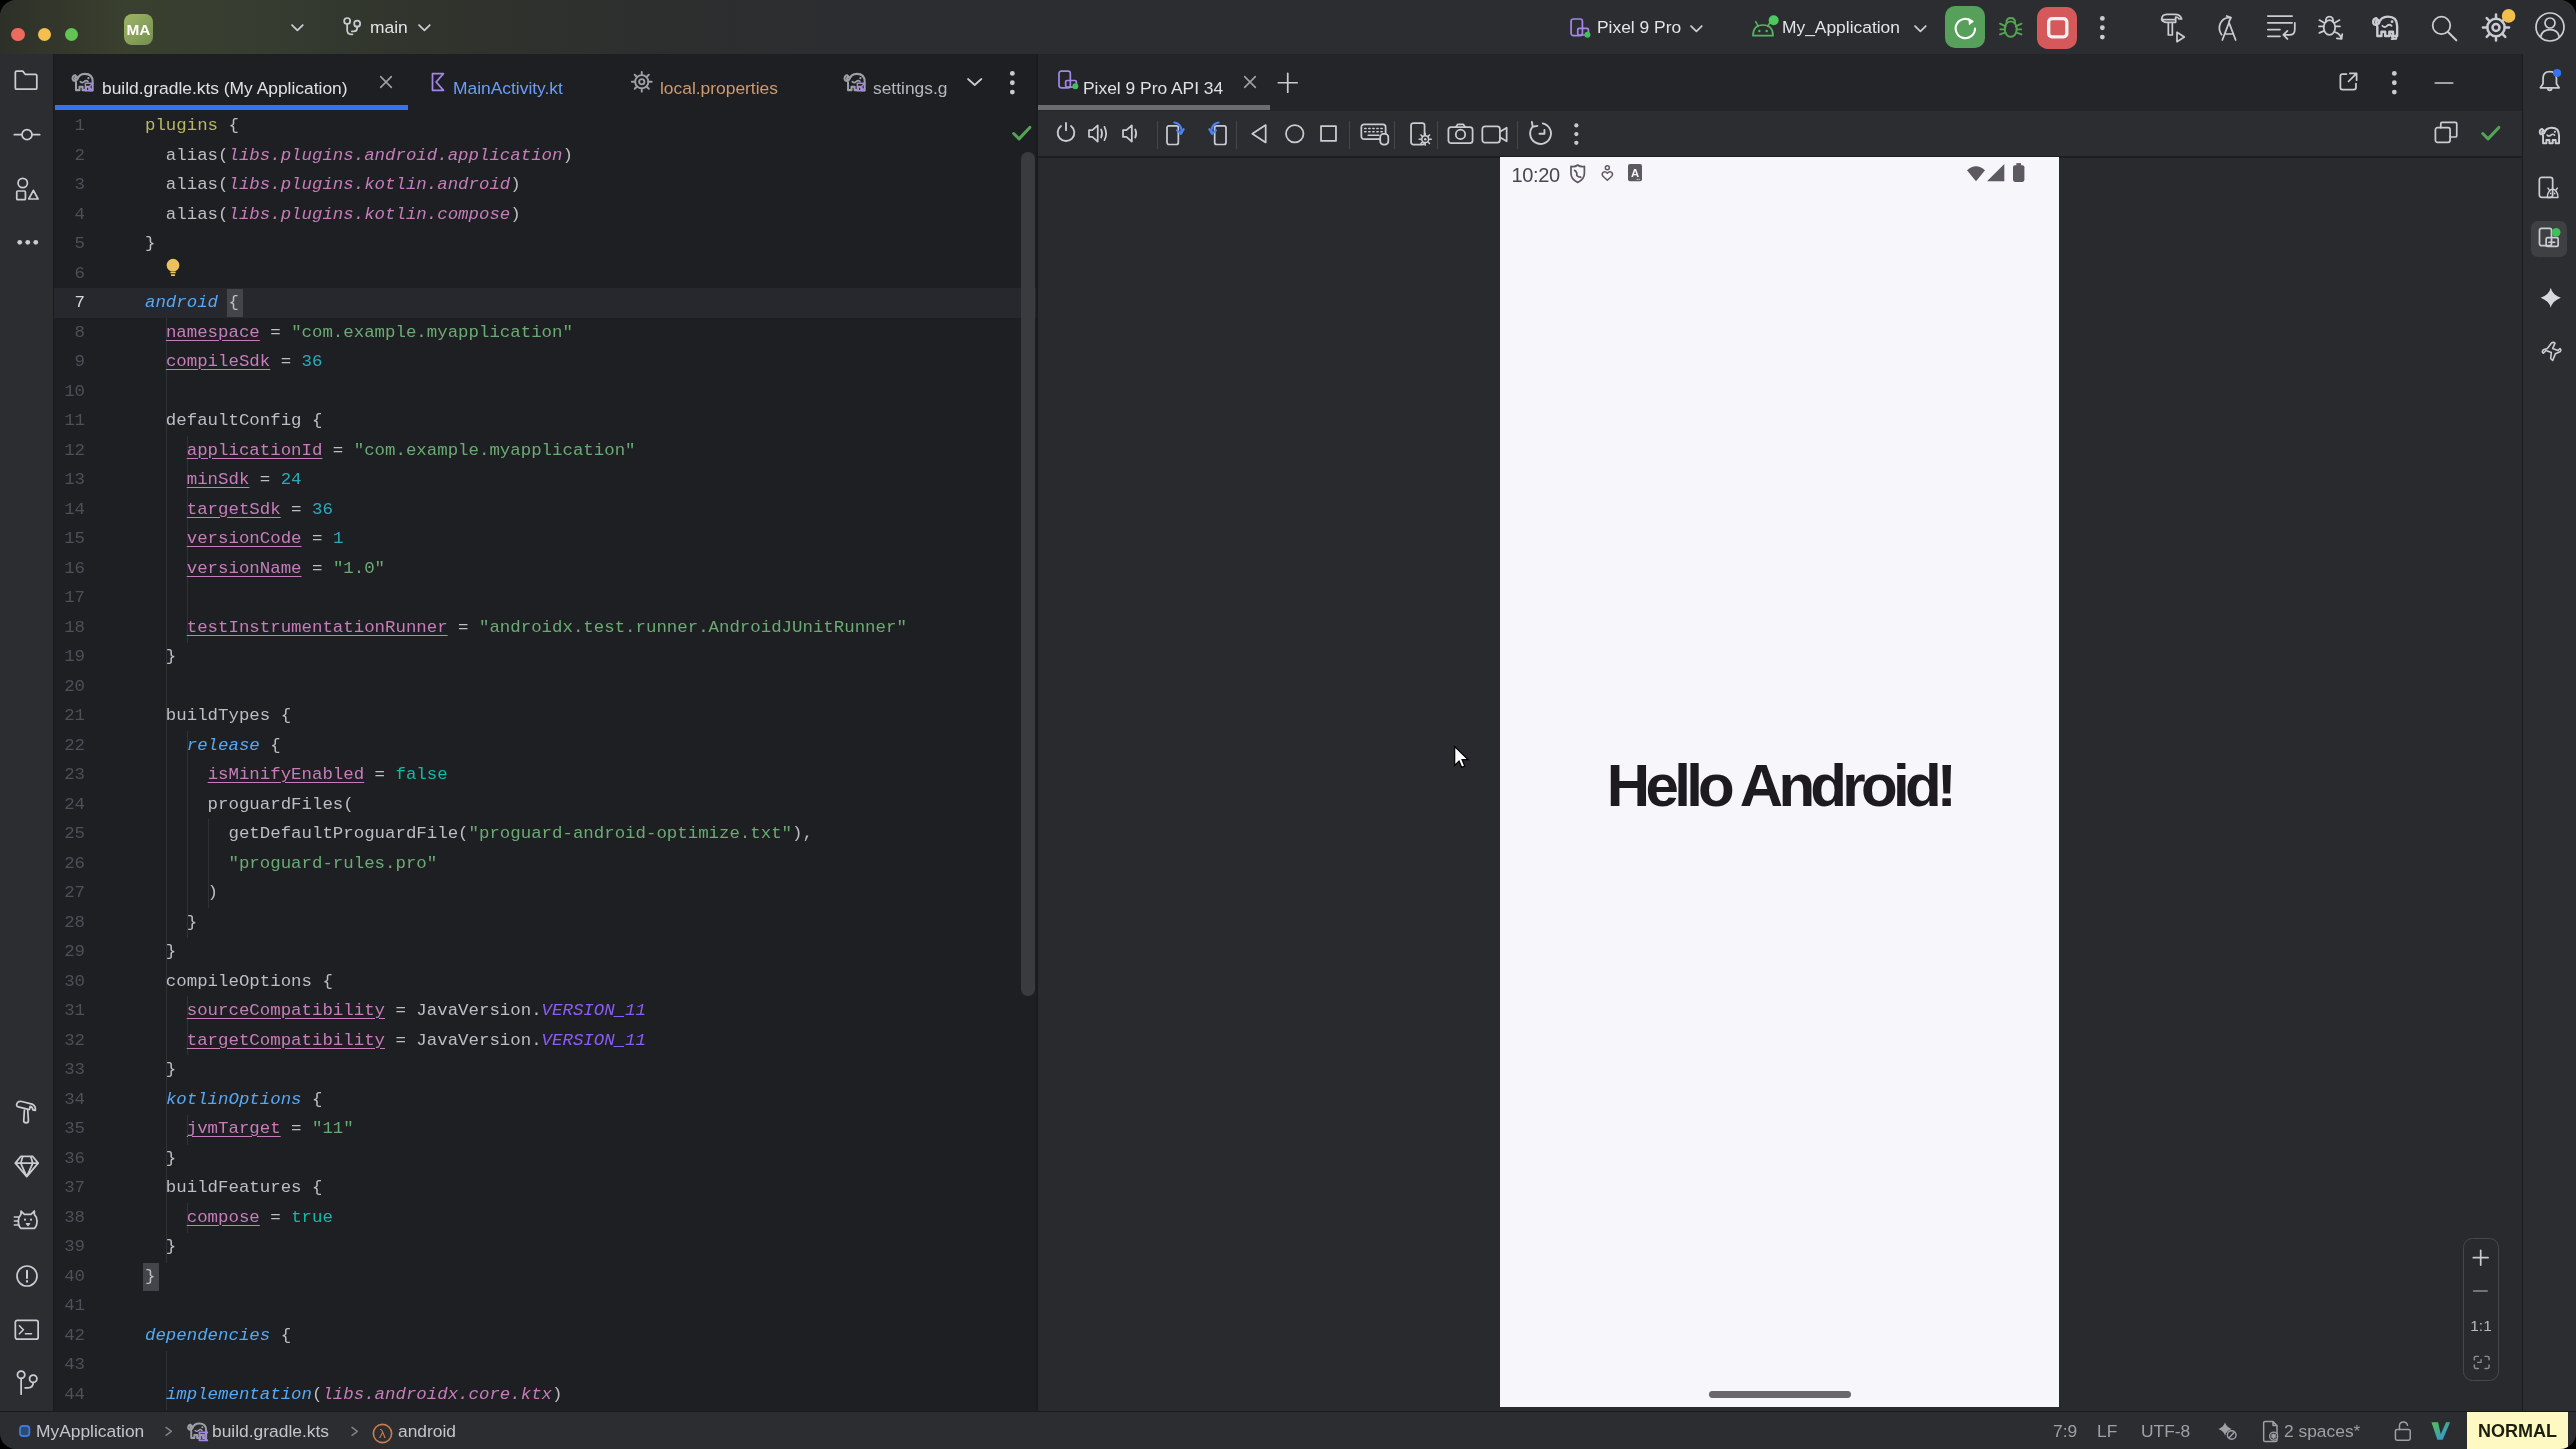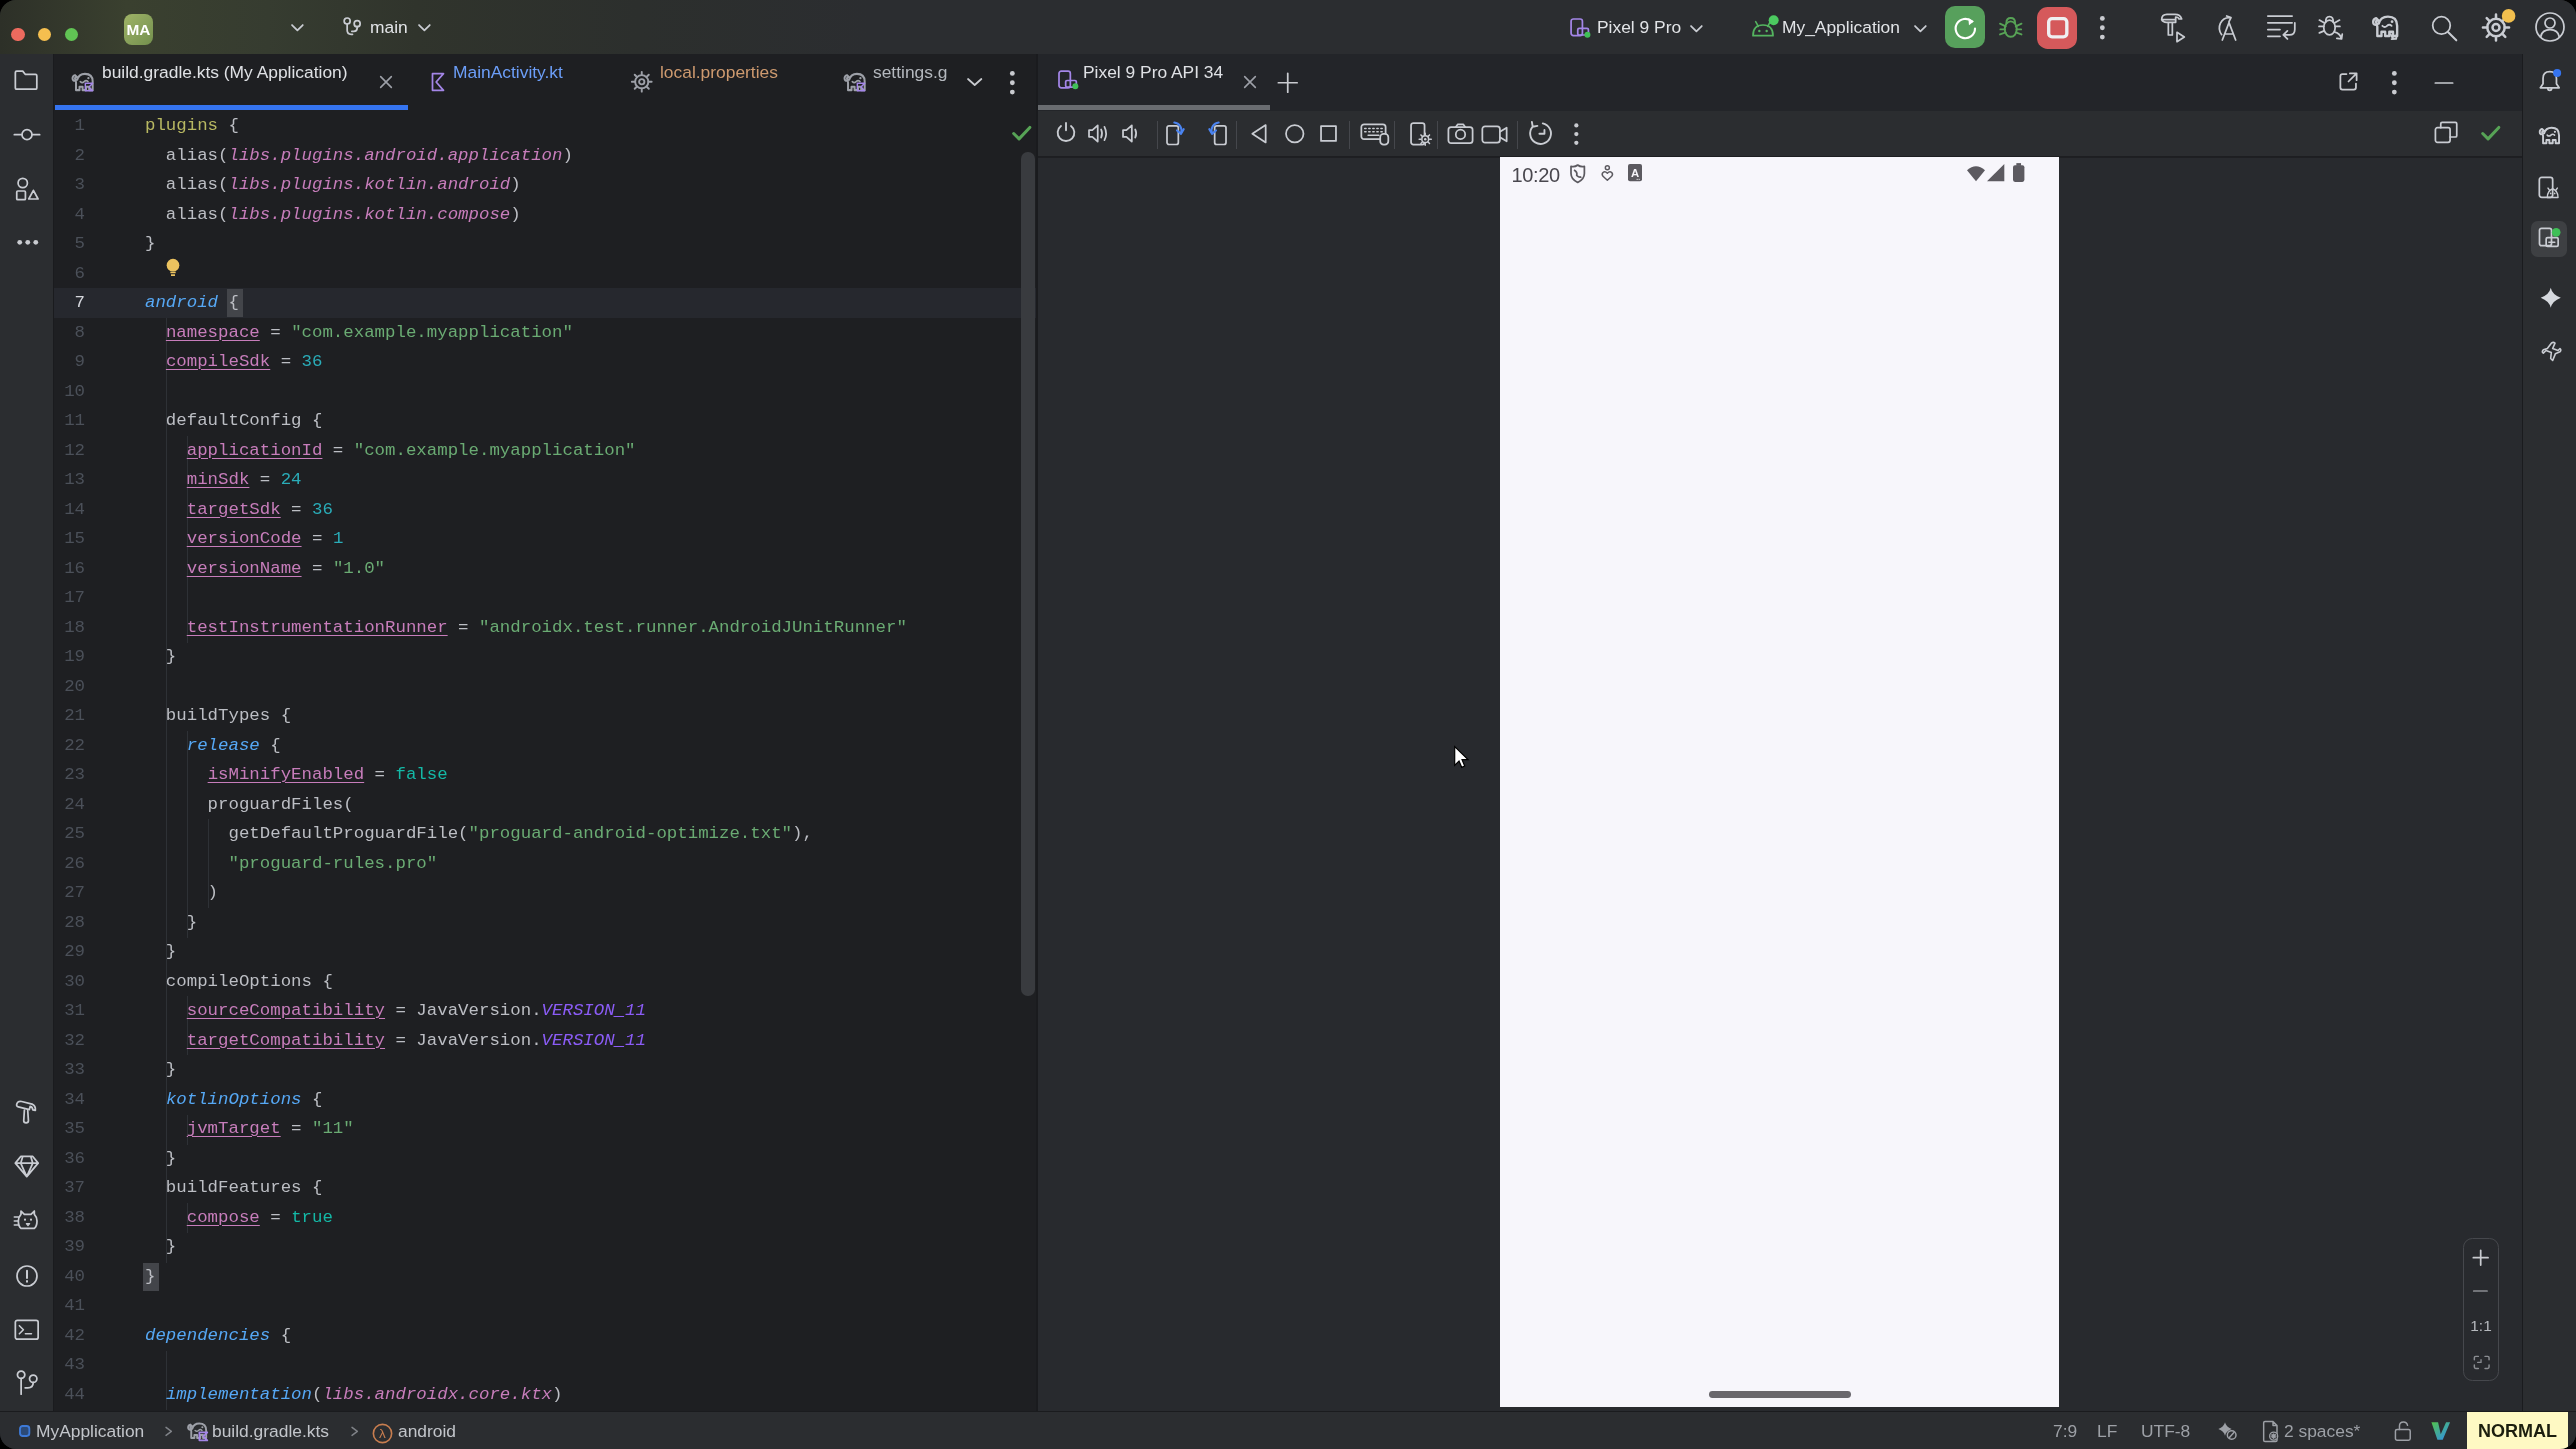--- a/index.html
+++ b/index.html
@@ -14,21 +14,21 @@
     background:linear-gradient(90deg,#2d3028 0px,#3a402f 127px,#363c30 268px,#30342c 416px,#2c2f2d 637px,#2b2d30 872px,#2b2d30 2576px); }
   .tl { position:absolute; top:28px; width:13.4px; height:13.4px; border-radius:50%; }
   #ma { position:absolute; left:124px; top:14px; width:29px; height:31px; border-radius:8px;
     background:linear-gradient(135deg,#9fb366 0%,#87a05a 55%,#73904d 100%);
     color:#fff; font-size:15.4px; font-weight:bold; text-align:center; line-height:31px; letter-spacing:0px;}
   .tbtxt { position:absolute; top:0; height:54px; line-height:55px; color:#e2e4e7; font-size:17.4px; }
   .chev { position:absolute; }
   
   #tabrow { position:absolute; left:54px; top:54px; width:985px; height:57px; background:#1e1f22; }
   #dtabrow { position:absolute; left:1038px; top:54px; width:1484px; height:57px; background:#232529; }
-  .tabtxt { position:absolute; top:44px; height:57px; line-height:57px; font-size:17.4px; color:#dfe1e5; }
+  .tabtxt { position:absolute; top:60px; height:57px; line-height:57px; font-size:17.4px; color:#dfe1e5; }
   
   #editor { position:absolute; left:54px; top:111px; width:985px; height:1300px; background:#1e1f22; overflow:hidden; }
   #curline { position:absolute; left:0; top:177px; width:985px; height:29.5px; background:#26282e; }
   pre { font-family:"Liberation Mono", monospace; font-size:17.4px; line-height:29.5px; }
   #gutter { position:absolute; left:0; top:0; width:31px; text-align:right; color:#4b5059; }
   #code { position:absolute; left:91px; top:0; color:#bcbec4; }
   .kw  { color:#56a8f5; font-style:italic; }
   .fn  { color:#b8b862; }
   .pr  { color:#c77dbb; text-decoration:underline; text-underline-offset:3.4px; text-decoration-thickness:1.3px; }
   .lib { color:#c77dbb; font-style:italic; }
@@ -507,20 +507,21 @@
 
   <svg class="ic" style="left:2434px; top:121px;" width="25.5" height="24" viewBox="0 0 38 36">
       <rect x="2" y="10" width="22" height="22" rx="3"></rect>
       <path d="M10,10 V4 Q10,2 12,2 H32 Q34,2 34,4 V22 Q34,24 32,24 H24"></path>
     </svg>
   <svg class="abs" style="left:2480px; top:124px;" width="21.5" height="19" viewBox="0 0 32 28">
       <path d="M4,14 L12,22 L28,5" stroke="#57a356" stroke-width="4.5" fill="none" stroke-linecap="round" stroke-linejoin="round"></path>
     </svg>
 
   <div id="phone">
+    <div id="hello">Hello Android!</div>
 
     <div class="abs" style="left:11.4px; top:6.7px; font-size:20px; color:#49474e; letter-spacing:-0.3px;">10:20</div>
     <svg class="abs" style="left:70px; top:6.7px;" width="15.4" height="19.5" viewBox="0 0 23 29">
         <path d="M11.5,1.5 C14,3.5 18.5,4.3 21.5,3.6 V14 Q21.5,22.5 11.5,27.5 Q1.5,22.5 1.5,14 V3.6 C4.5,4.3 9,3.5 11.5,1.5 Z M6,9 Q11.5,12 10,17 Q14,21 17,19" stroke="#5c5a60" stroke-width="2.6" fill="none" stroke-linejoin="round"></path>
       </svg>
     <svg class="abs" style="left:101px; top:8px;" width="12.7" height="17" viewBox="0 0 19 25">
         <circle cx="9.5" cy="4" r="3" stroke="#5c5a60" stroke-width="2.2" fill="none"></circle>
         <path d="M9.5,22.5 L3,16.5 Q0.5,13.5 3,11 Q6,8.5 9.5,12 Q13,8.5 16,11 Q18.5,13.5 16,16.5 Z" stroke="#5c5a60" stroke-width="2.2" fill="none" stroke-linejoin="round"></path>
       </svg>
     <svg class="abs" style="left:128px; top:7.4px;" width="14" height="17.4" viewBox="0 0 21 26">

